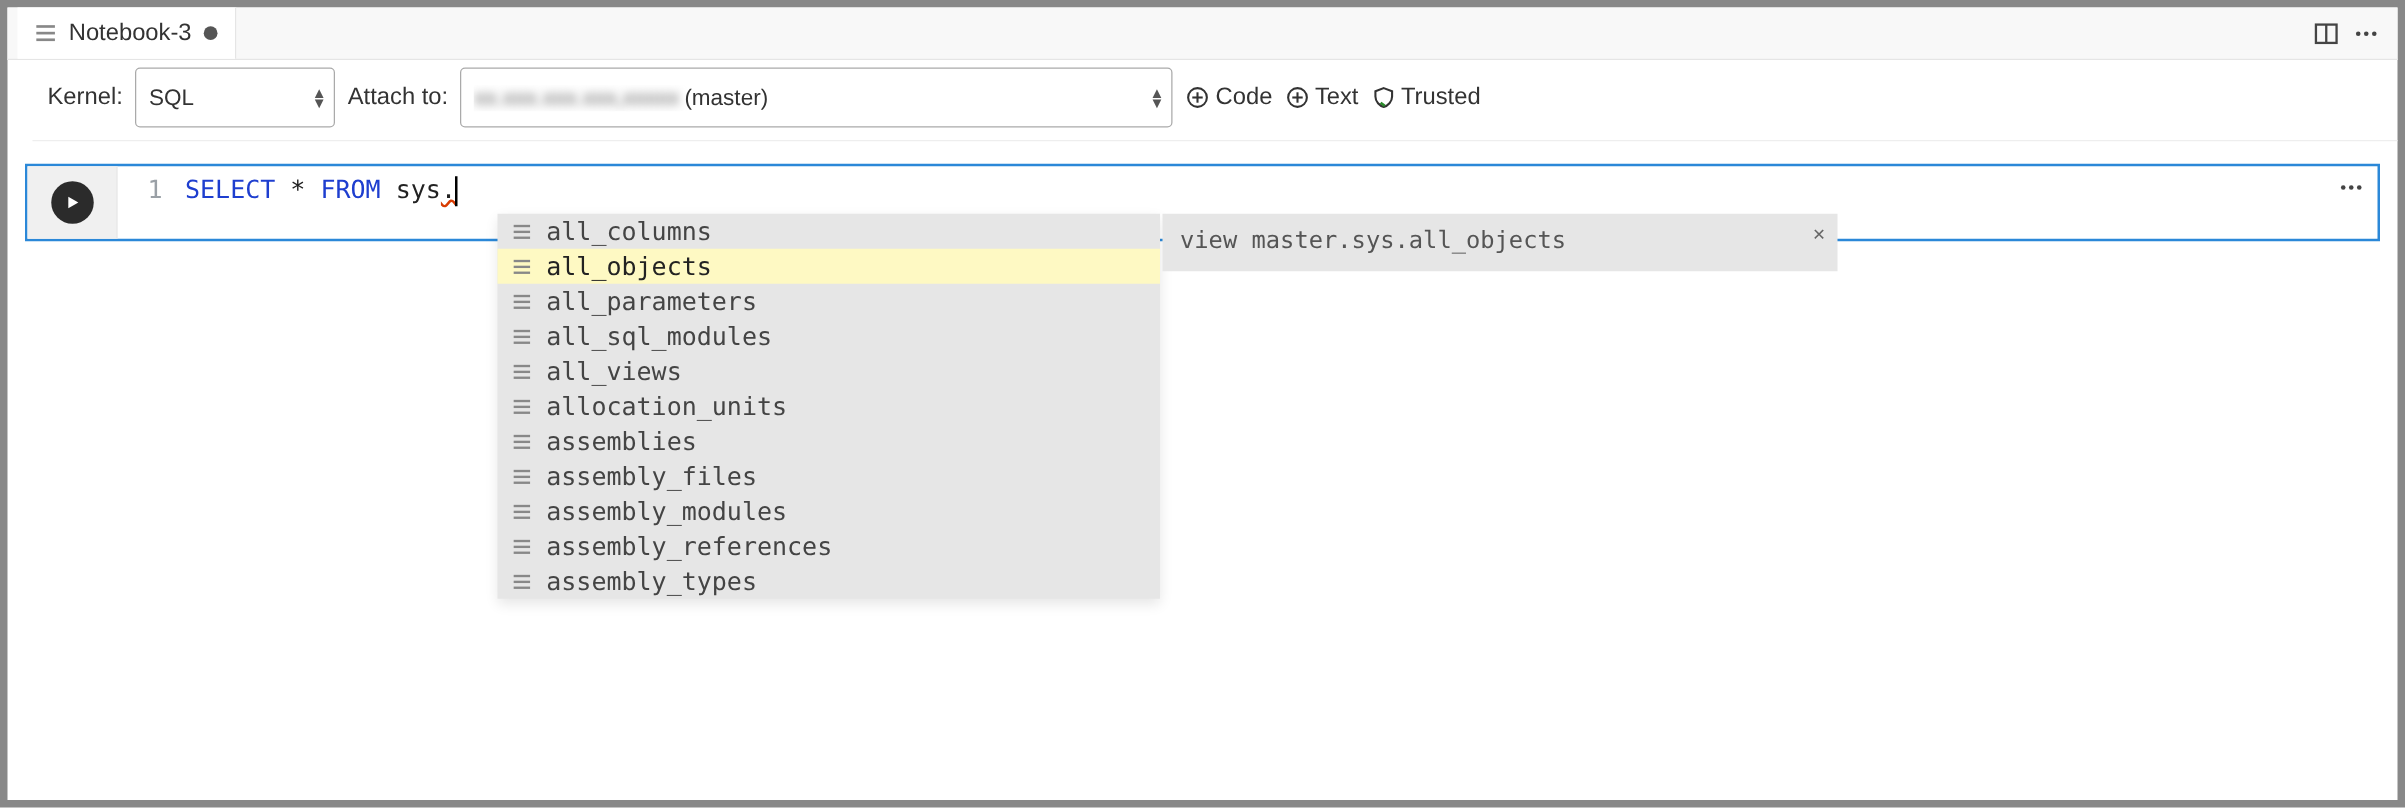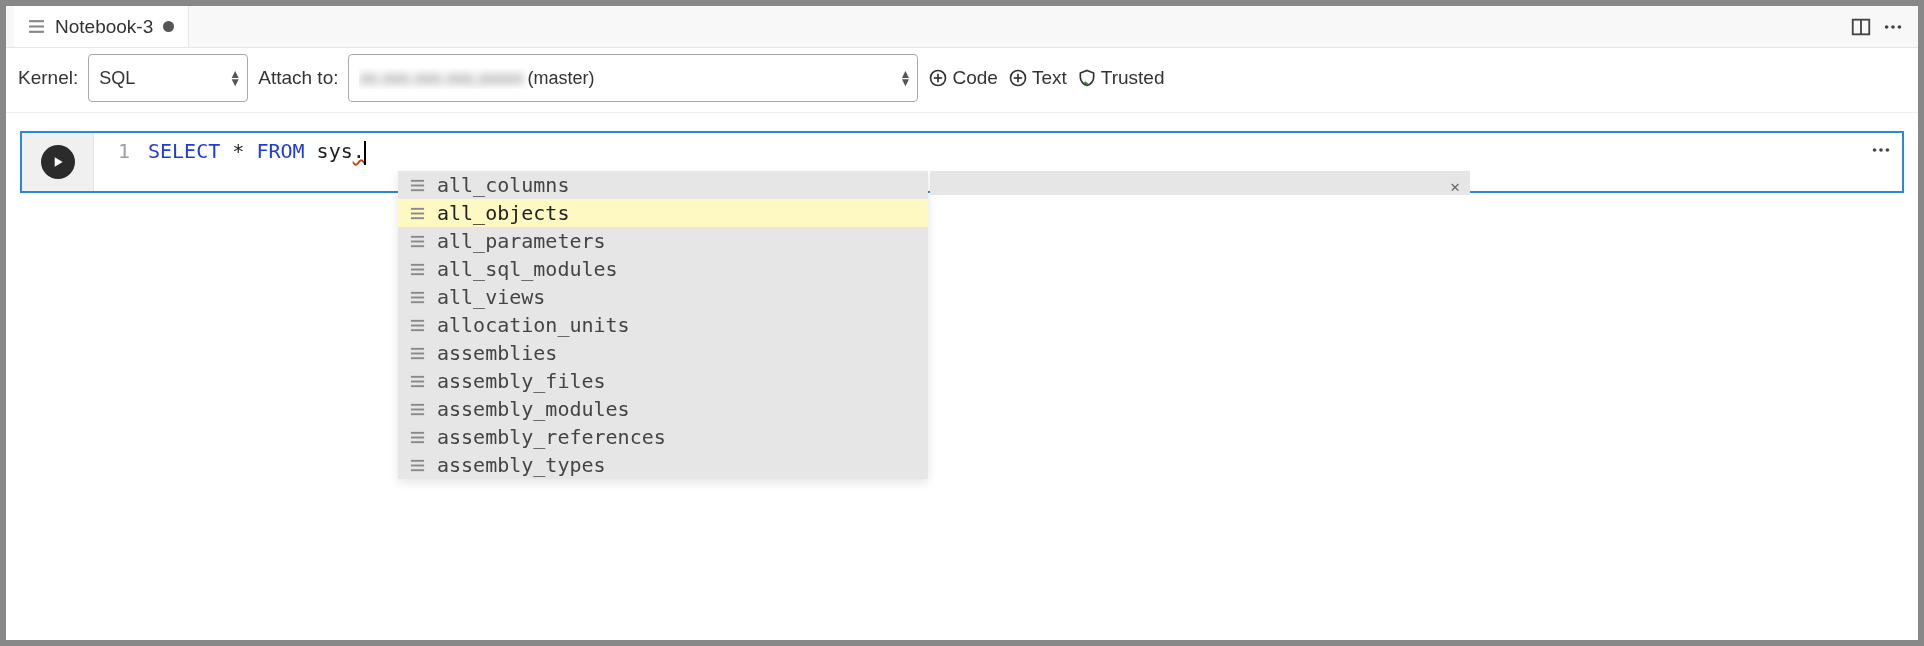--- a/index.html
+++ b/index.html
@@ -54,20 +54,21 @@
     }
     .panel-icon, .more-icon { color: #444; display:flex; cursor:pointer;}
     .toolbar {
       display: flex;
       align-items: center;
       gap: 10px;
       padding: 6px 12px 10px 12px;
       border-bottom: 1px solid #eee;
       font-size: 19px;
       color: #333;
+      margin-left: 20px;
     }
     .toolbar-label { margin-right: 0; }
     .select {
       border: 1px solid #aaa;
       border-radius: 4px;
       padding: 3px 28px 3px 10px;
       background: #fff;
       font-size: 18px;
       position: relative;
       display: flex;
@@ -426,16 +427,17 @@
               <rect x="1" y="7" width="14" height="2" fill="currentColor"></rect>
               <rect x="1" y="12" width="14" height="2" fill="currentColor"></rect>
             </svg>
           </span>
           <span>assembly_types</span>
         </div>
       </div>
 
     <div class="doc-popup">
       <span class="doc-close">✕</span>
+      <div>view master.sys.all_objects</div>
     </div>
   </div>
 
 </div>
 
 </body></html>

